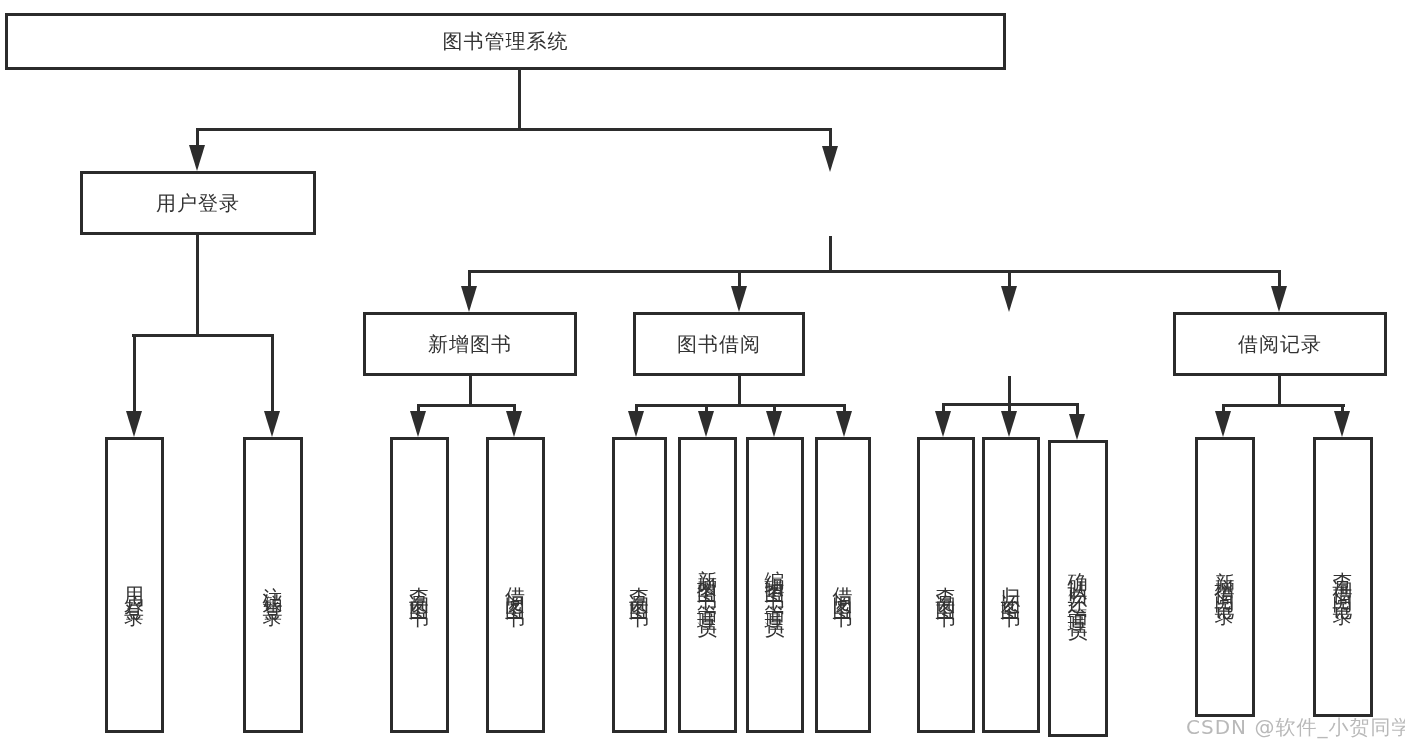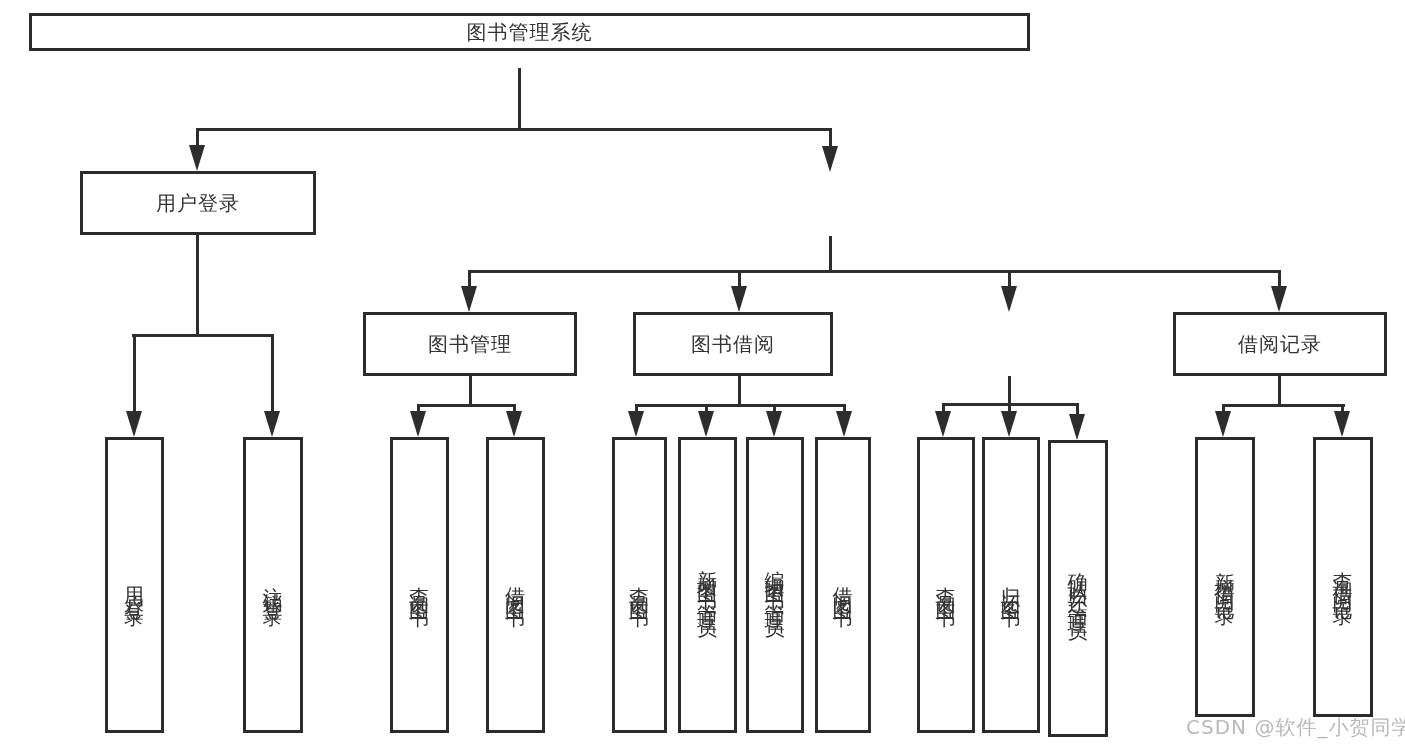--- a/index.html
+++ b/index.html
@@ -26,21 +26,21 @@
   .watermark{
     position:absolute;left:1186px;top:714px;font-size:20px;color:#b9b9b9;
     letter-spacing:1px;z-index:5;white-space:nowrap;
   }
 </style>
 </head>
 <body>
 
 <div id="canvas">
 
-  <div class="box" style="left:29px;top:13px;width:1001px;height:38px;font-family:Liberation Mono, monospace;">
+  <div class="box" style="left:5px;top:13px;width:1001px;height:57px;font-family:Liberation Mono, monospace;">
     <span>图书管理系统</span>
   </div>
 
   <div class="vline" style="left:518px;top:68px;height:61px;"></div>
   <div class="hline" style="left:196px;top:128px;width:635px;"></div>
   <div class="vline" style="left:196px;top:128px;height:18px;"></div>
   <div class="arrowhead" style="left:189px;top:145px;"></div>
   <div class="vline" style="left:829px;top:128px;height:20px;"></div>
   <div class="arrowhead" style="left:822px;top:146px;"></div>
 
@@ -60,23 +60,23 @@
   <div class="vline" style="left:468px;top:270px;height:16px;"></div>
   <div class="arrowhead" style="left:461px;top:286px;"></div>
   <div class="vline" style="left:738px;top:270px;height:16px;"></div>
   <div class="arrowhead" style="left:731px;top:286px;"></div>
   <div class="vline" style="left:1008px;top:270px;height:16px;"></div>
   <div class="arrowhead" style="left:1001px;top:286px;"></div>
   <div class="vline" style="left:1278px;top:270px;height:16px;"></div>
   <div class="arrowhead" style="left:1271px;top:286px;"></div>
 
   <div class="box" style="left:363px;top:312px;width:214px;height:64px;">
-    <span>图书管理</span>
+    <span>新增图书</span>
   </div>
-  <div class="box" style="left:633px;top:312px;width:200px;height:64px;">
+  <div class="box" style="left:633px;top:312px;width:172px;height:64px;">
     <span>图书借阅</span>
   </div>
   <div class="box" style="left:1173px;top:312px;width:214px;height:64px;">
     <span>借阅记录</span>
   </div>
 
   <div class="vline" style="left:469px;top:376px;height:31px;"></div>
   <div class="hline" style="left:417px;top:404px;width:99px;"></div>
   <div class="vline" style="left:417px;top:404px;height:8px;"></div>
   <div class="arrowhead" style="left:410px;top:411px;"></div>

